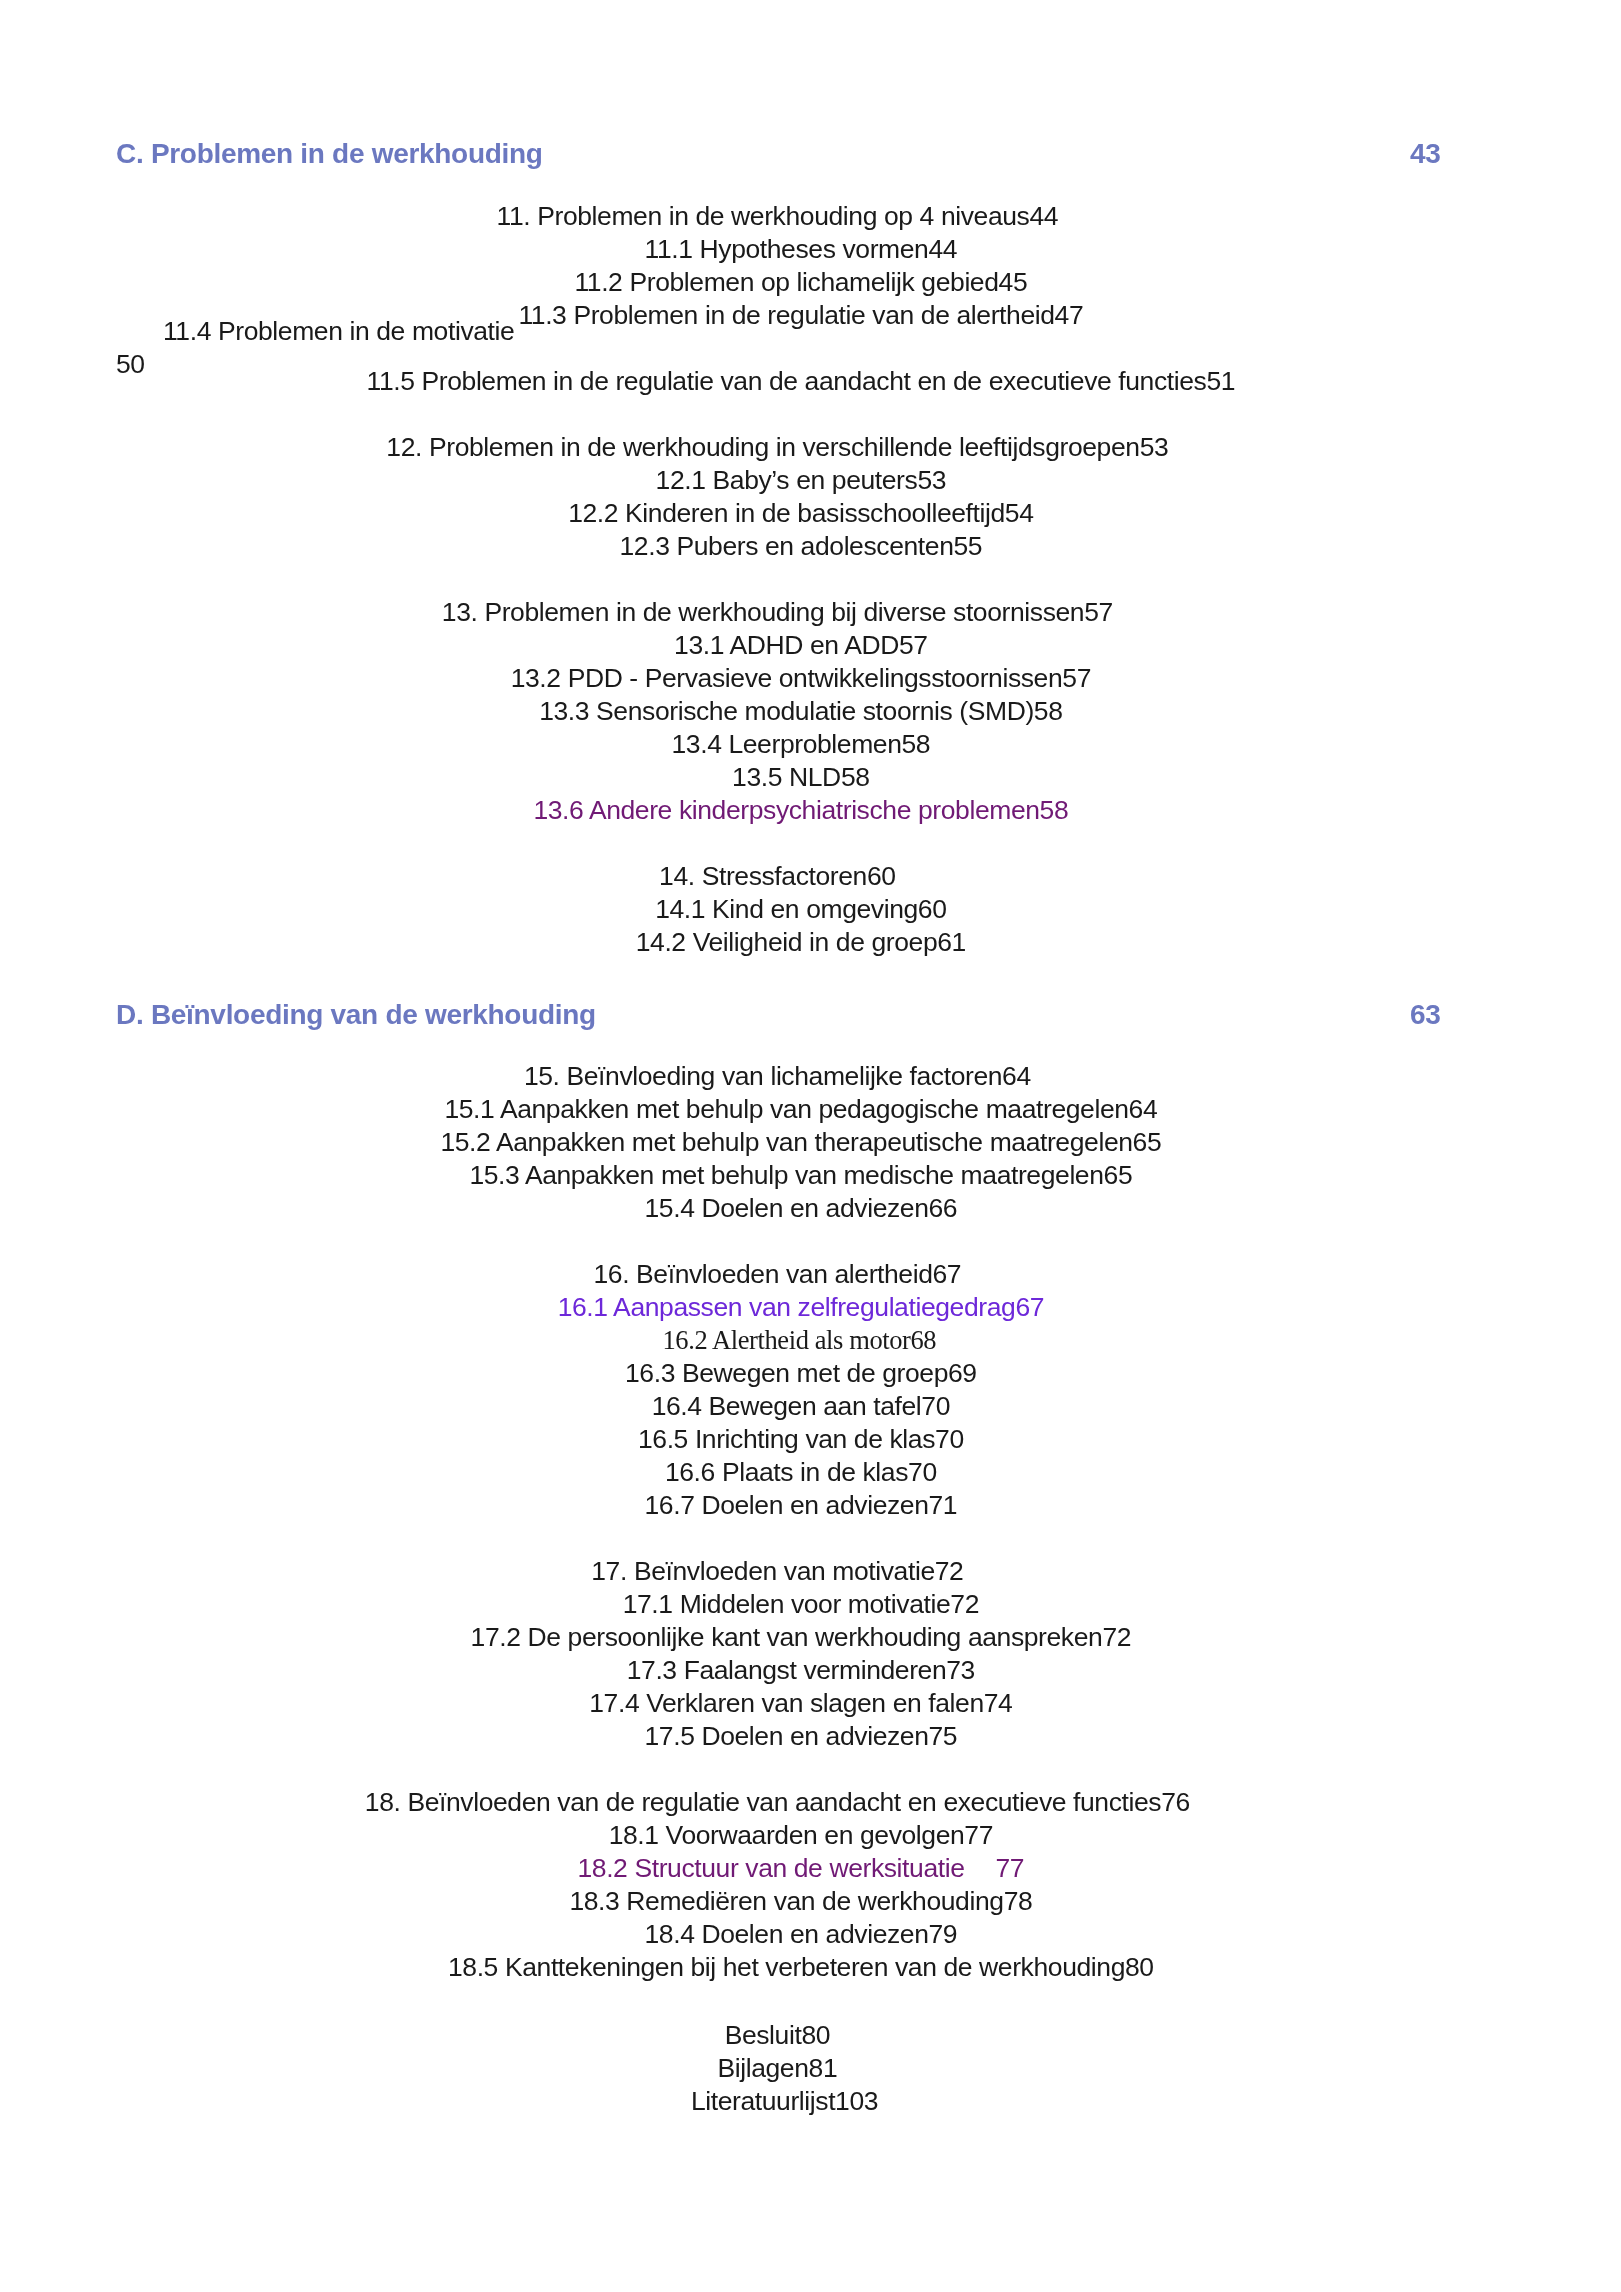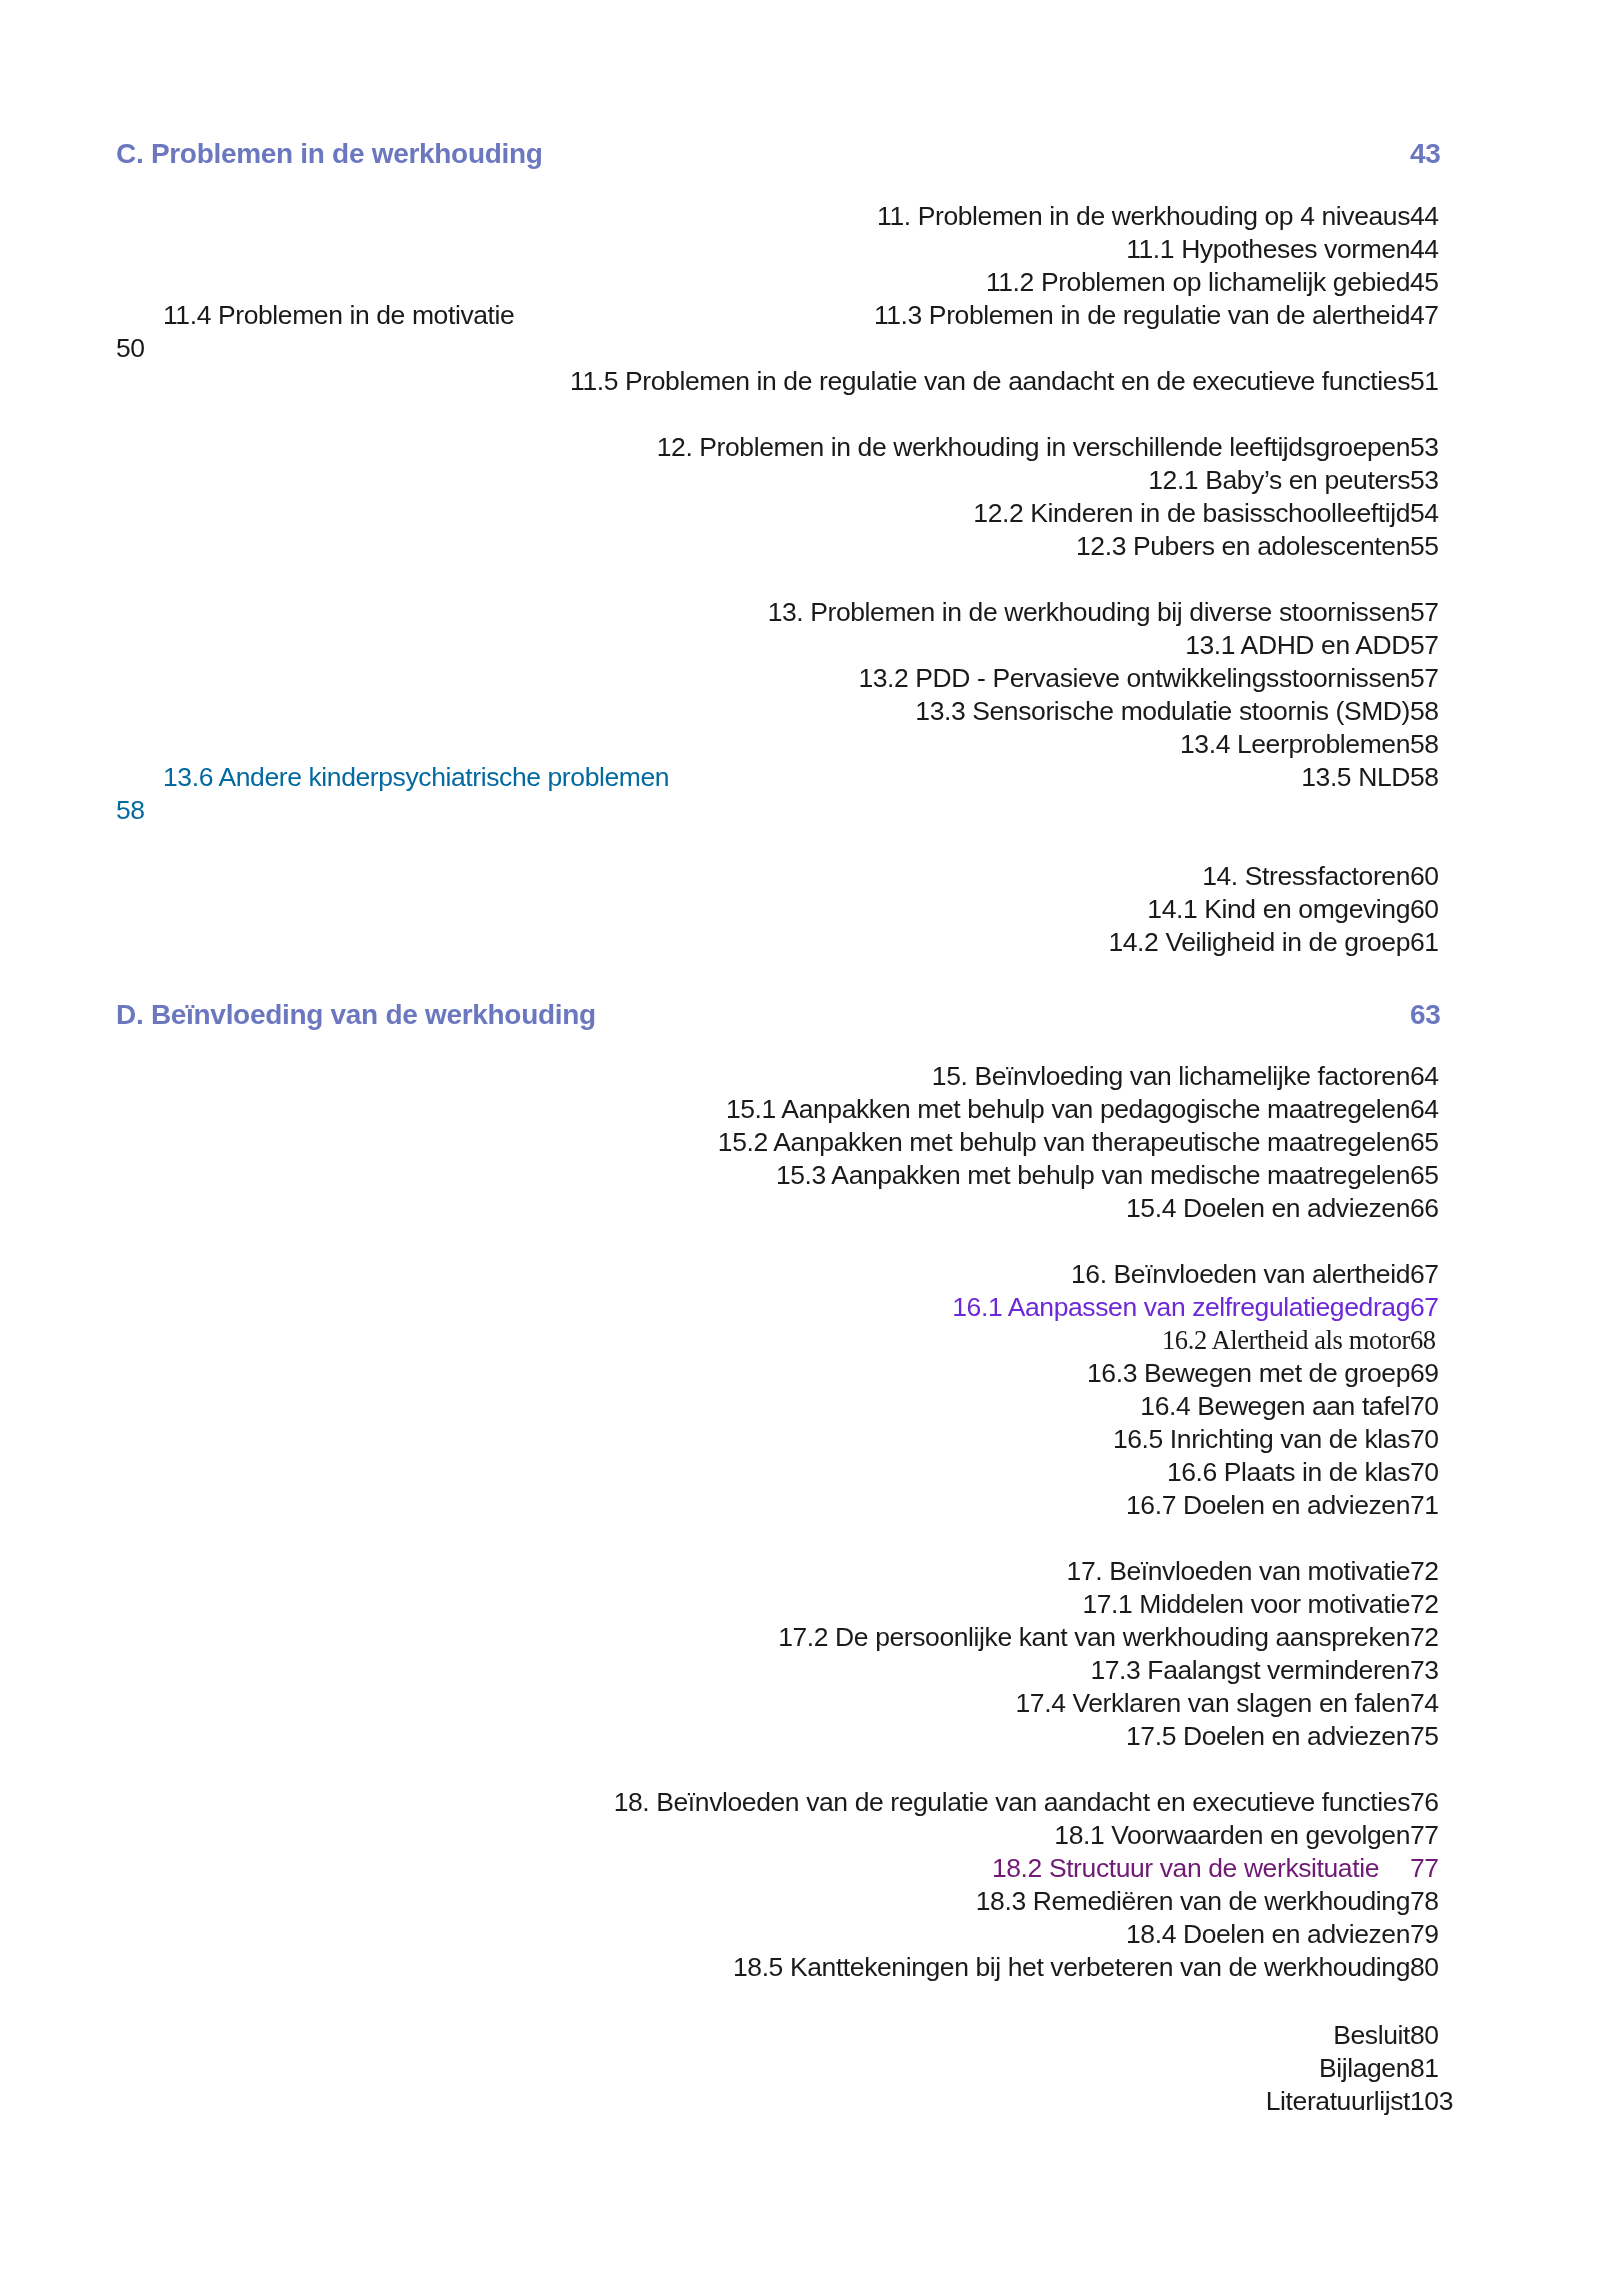--- a/index.html
+++ b/index.html
@@ -11,21 +11,21 @@
   .page { position: absolute; left: 0; top: 0; width: 1621px; height: 2293px; }
   .toc { position: absolute; left: 116px; top: 133px; width: 1353px; }
   .part {
     display: flex; justify-content: space-between; align-items: baseline;
     color: #6b78c0; font-weight: bold; font-size: 28px; letter-spacing: -0.3px;
     height: 41px; line-height: 41px;
   }
   .part .num { width: 59px; text-align: left; }
   .part-gap-after { height: 25.5px; }
   .row {
-    display: flex; justify-content: flex-end; align-items: baseline;
+    display: flex; justify-content: center; align-items: baseline;
     font-size: 26.5px; height: 33px; line-height: 33px; letter-spacing: -0.4px;
   }
   .row .lbl { white-space: nowrap; }
   .row.sub .lbl { padding-left: 47px; }
   .row .pg { width: 59px; text-align: left; }
   .chapter { margin-bottom: 33px; }
   .part-block { margin-bottom: 35px; }
   .back-matter { margin-top: 12px; }
 </style>
 </head>
@@ -101,21 +101,21 @@
             <span class="pg">58</span>
           </div>
           <div class="row sub" style="color: rgb(26, 26, 26);">
             <span class="lbl">13.4 Leerproblemen</span>
             <span class="pg">58</span>
           </div>
           <div class="row sub" style="color: rgb(26, 26, 26);">
             <span class="lbl">13.5 NLD</span>
             <span class="pg">58</span>
           </div>
-          <div class="row sub" style="color: #0369a1; flex-direction: column;">
+          <div class="row sub" style="color: #701a75;">
             <span class="lbl">13.6 Andere kinderpsychiatrische problemen</span>
             <span class="pg">58</span>
           </div>
         </div>
         <div class="chapter">
           <div class="row" style="color: rgb(26, 26, 26);">
             <span class="lbl">14. Stressfactoren</span>
             <span class="pg">60</span>
           </div>
           <div class="row sub" style="color: rgb(26, 26, 26);">

